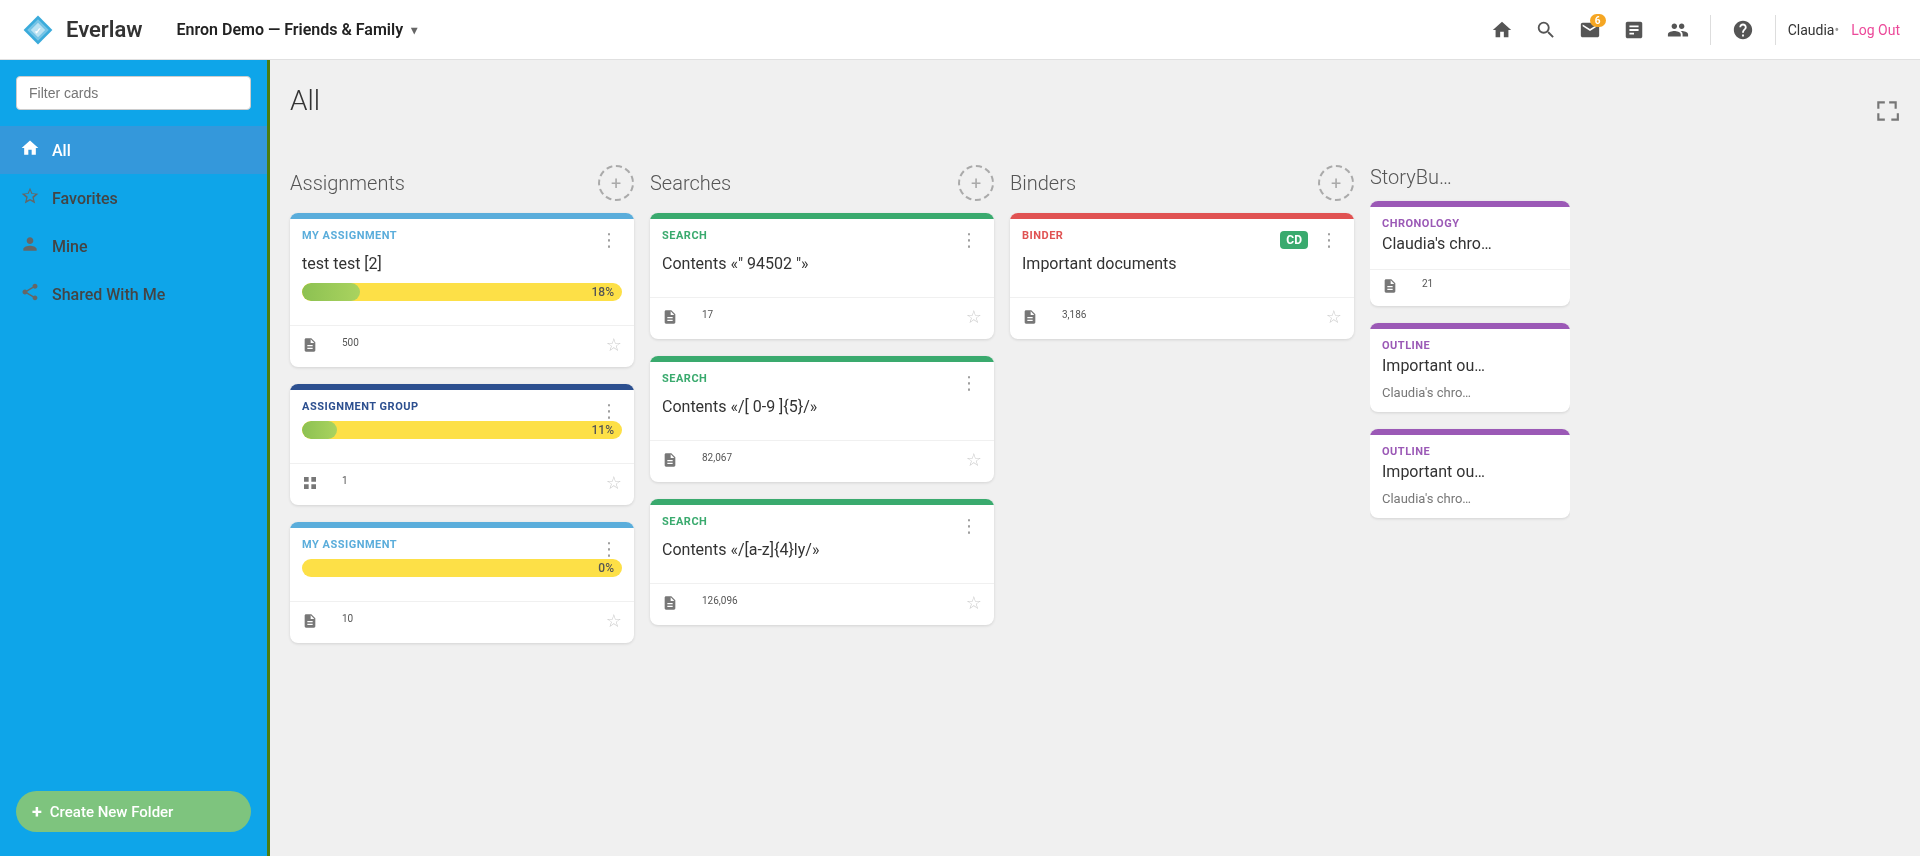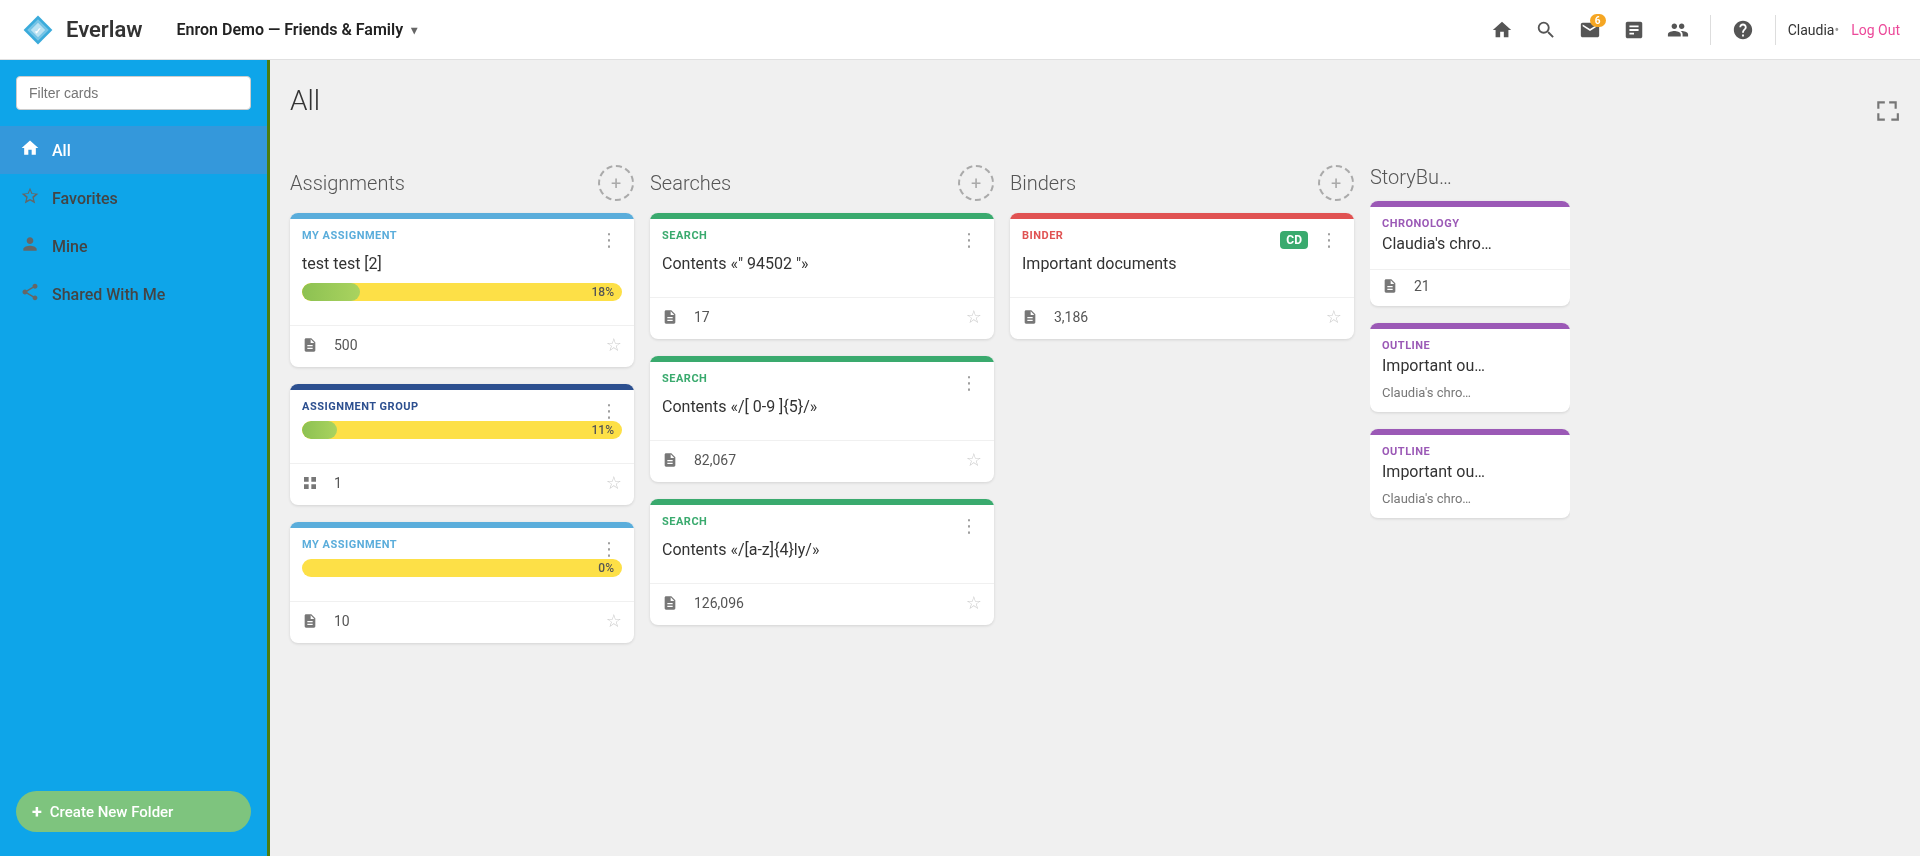--- a/index.html
+++ b/index.html
@@ -275,22 +275,22 @@
 
     .card-footer {
       display: flex;
       align-items: center;
       justify-content: space-between;
       padding: 8px 12px 12px;
       border-top: 1px solid #f0f0f0;
     }
     .card-doc-count {
       display: flex;
-      gap: 16px;
-      font-size: 14px;
+      gap: 24px;
+      font-size: 10px;
       color: #555;
     }
     .star-icon { font-size: 18px; color: #ccc; cursor: pointer; }
 
     .binder-badge {
       background: #3aaa6e;
       color: #fff;
       font-size: 12px;
       font-weight: 700;
       border-radius: 4px;

